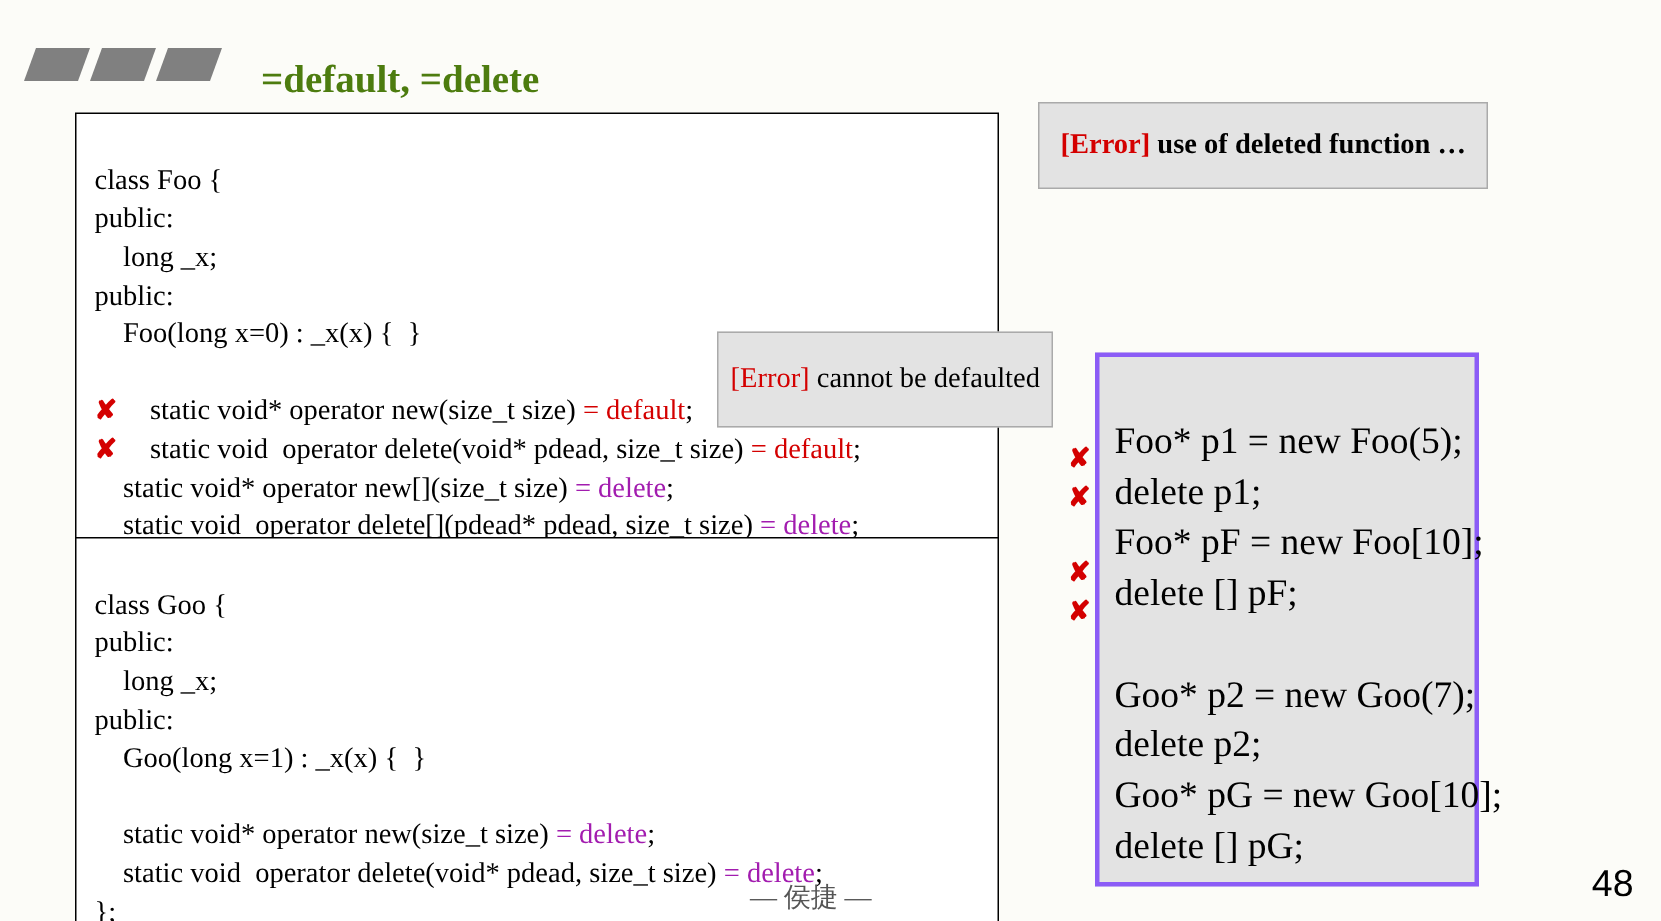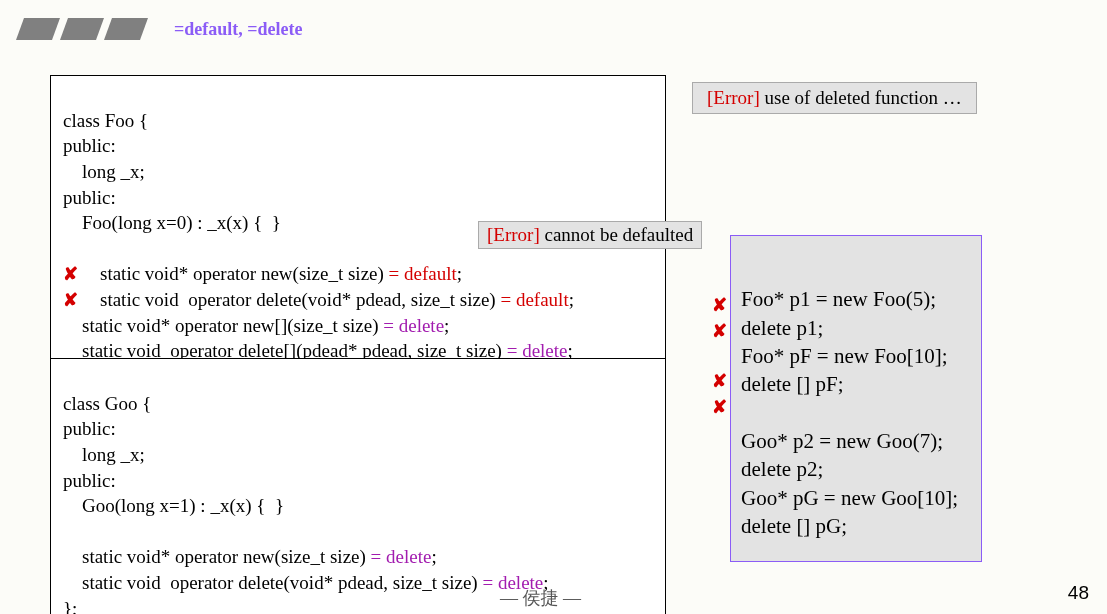--- a/index.html
+++ b/index.html
@@ -21,66 +21,67 @@
     gap: 10px;
   }
   .pgram {
     width: 36px;
     height: 22px;
     background: #808080;
     transform: skewX(-20deg);
     margin-right: -2px;
   }
   .title {
-    font-size: 18px;
+    font-size: 26px;
     font-weight: bold;
     margin-left: 22px;
-    color: #8b5cf6;
+    color: #4d7c0f;
+    margin-top: 20px;
   }
   .codebox {
     position: absolute;
     border: 1px solid #000;
     background: #fff;
     padding: 6px 12px 6px 12px;
     font-family: "Times New Roman", serif;
     font-size: 19px;
     line-height: 1.35;
     white-space: pre;
   }
   .greybox {
     position: absolute;
-    border: 1px solid #8b5cf6;
+    border: 3px solid #8b5cf6;
     background: #e3e3e3;
-    padding: 21px 10px;
-    font-size: 21px;
+    padding: 6px 10px;
+    font-size: 25px;
     line-height: 1.35;
     white-space: pre;
   }
   .kw-blue { color: #a21caf; }
   .kw-red { color: #d40000; }
   .xmark {
     color: #d40000;
     font-weight: bold;
     font-family: Arial, sans-serif;
     font-size: 18px;
     display: inline-block;
     width: 18px;
   }
   .callout {
     position: absolute;
     background: #e3e3e3;
     border: 1px solid #aaa;
-    padding: 2px 8px;
+    padding: 20px 8px;
     font-size: 19px;
   }
   .slidenum {
     position: absolute;
     right: 18px;
     bottom: 10px;
-    font-size: 19px;
+    font-size: 25px;
     font-family: Arial, sans-serif;
   }
   .foot {
     position: absolute;
     left: 500px;
     bottom: 4px;
     font-size: 18px;
     color: #555;
   }
   .rowx {
@@ -112,21 +113,21 @@
 <span class="xmark">✘</span><span>    static void  operator delete(void* pdead, size_t size) </span><span class="kw-red">= default</span><span>;</span>
 <span>    static void* operator new[](size_t size) </span><span class="kw-blue">= delete</span><span>;</span>
 <span>    static void  operator delete[](pdead* pdead, size_t size) </span><span class="kw-blue">= delete</span><span>;</span>
 <span>};</span>
 </div>
 
 <div class="callout" style="top:221px; left:478px;">
   <span class="kw-red">[Error]</span><span> cannot be defaulted</span>
 </div>
 
-<div class="callout" style="top:82px; left:692px; padding:4px 14px;">
+<div class="callout" style="top:68px; left:692px; padding:17px 14px;font-weight:bold;">
   <span class="kw-red">[Error]</span><span> use of deleted function …</span>
 </div>
 
 <div class="codebox" style="top:358px; left:50px; width:590px;">
 <span>class Goo {</span>
 <span>public:</span>
 <span>    long _x;</span>
 <span>public:</span>
 <span>    Goo(long x=1) : _x(x) {  }</span>
 <span></span>

